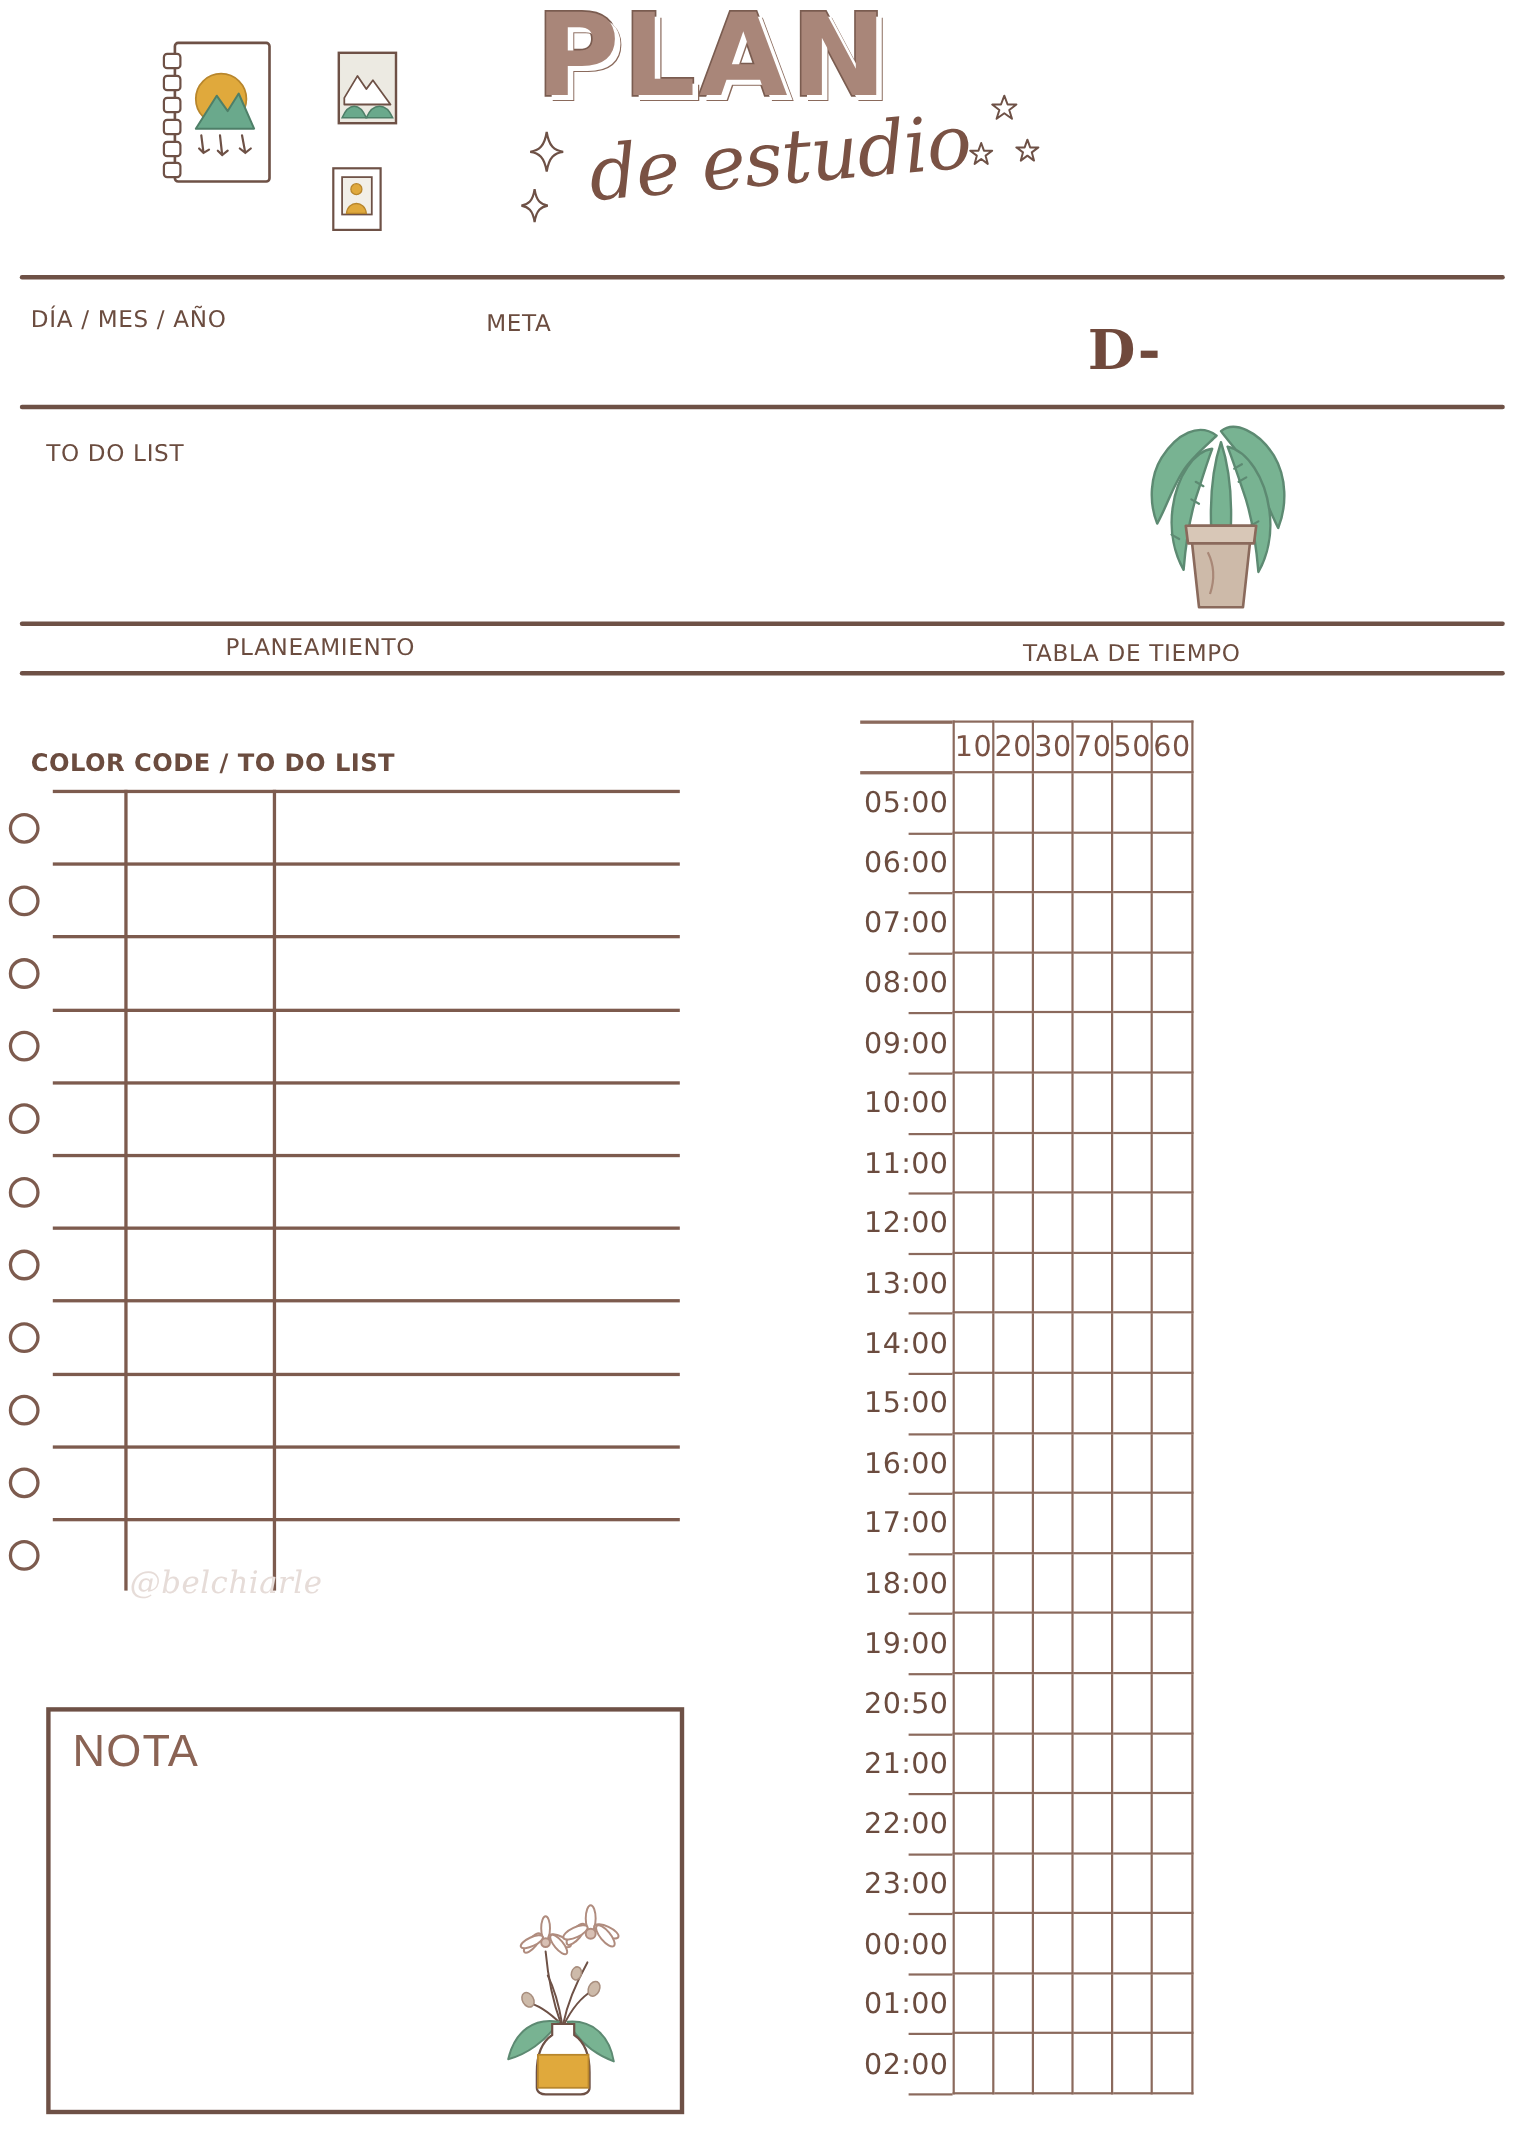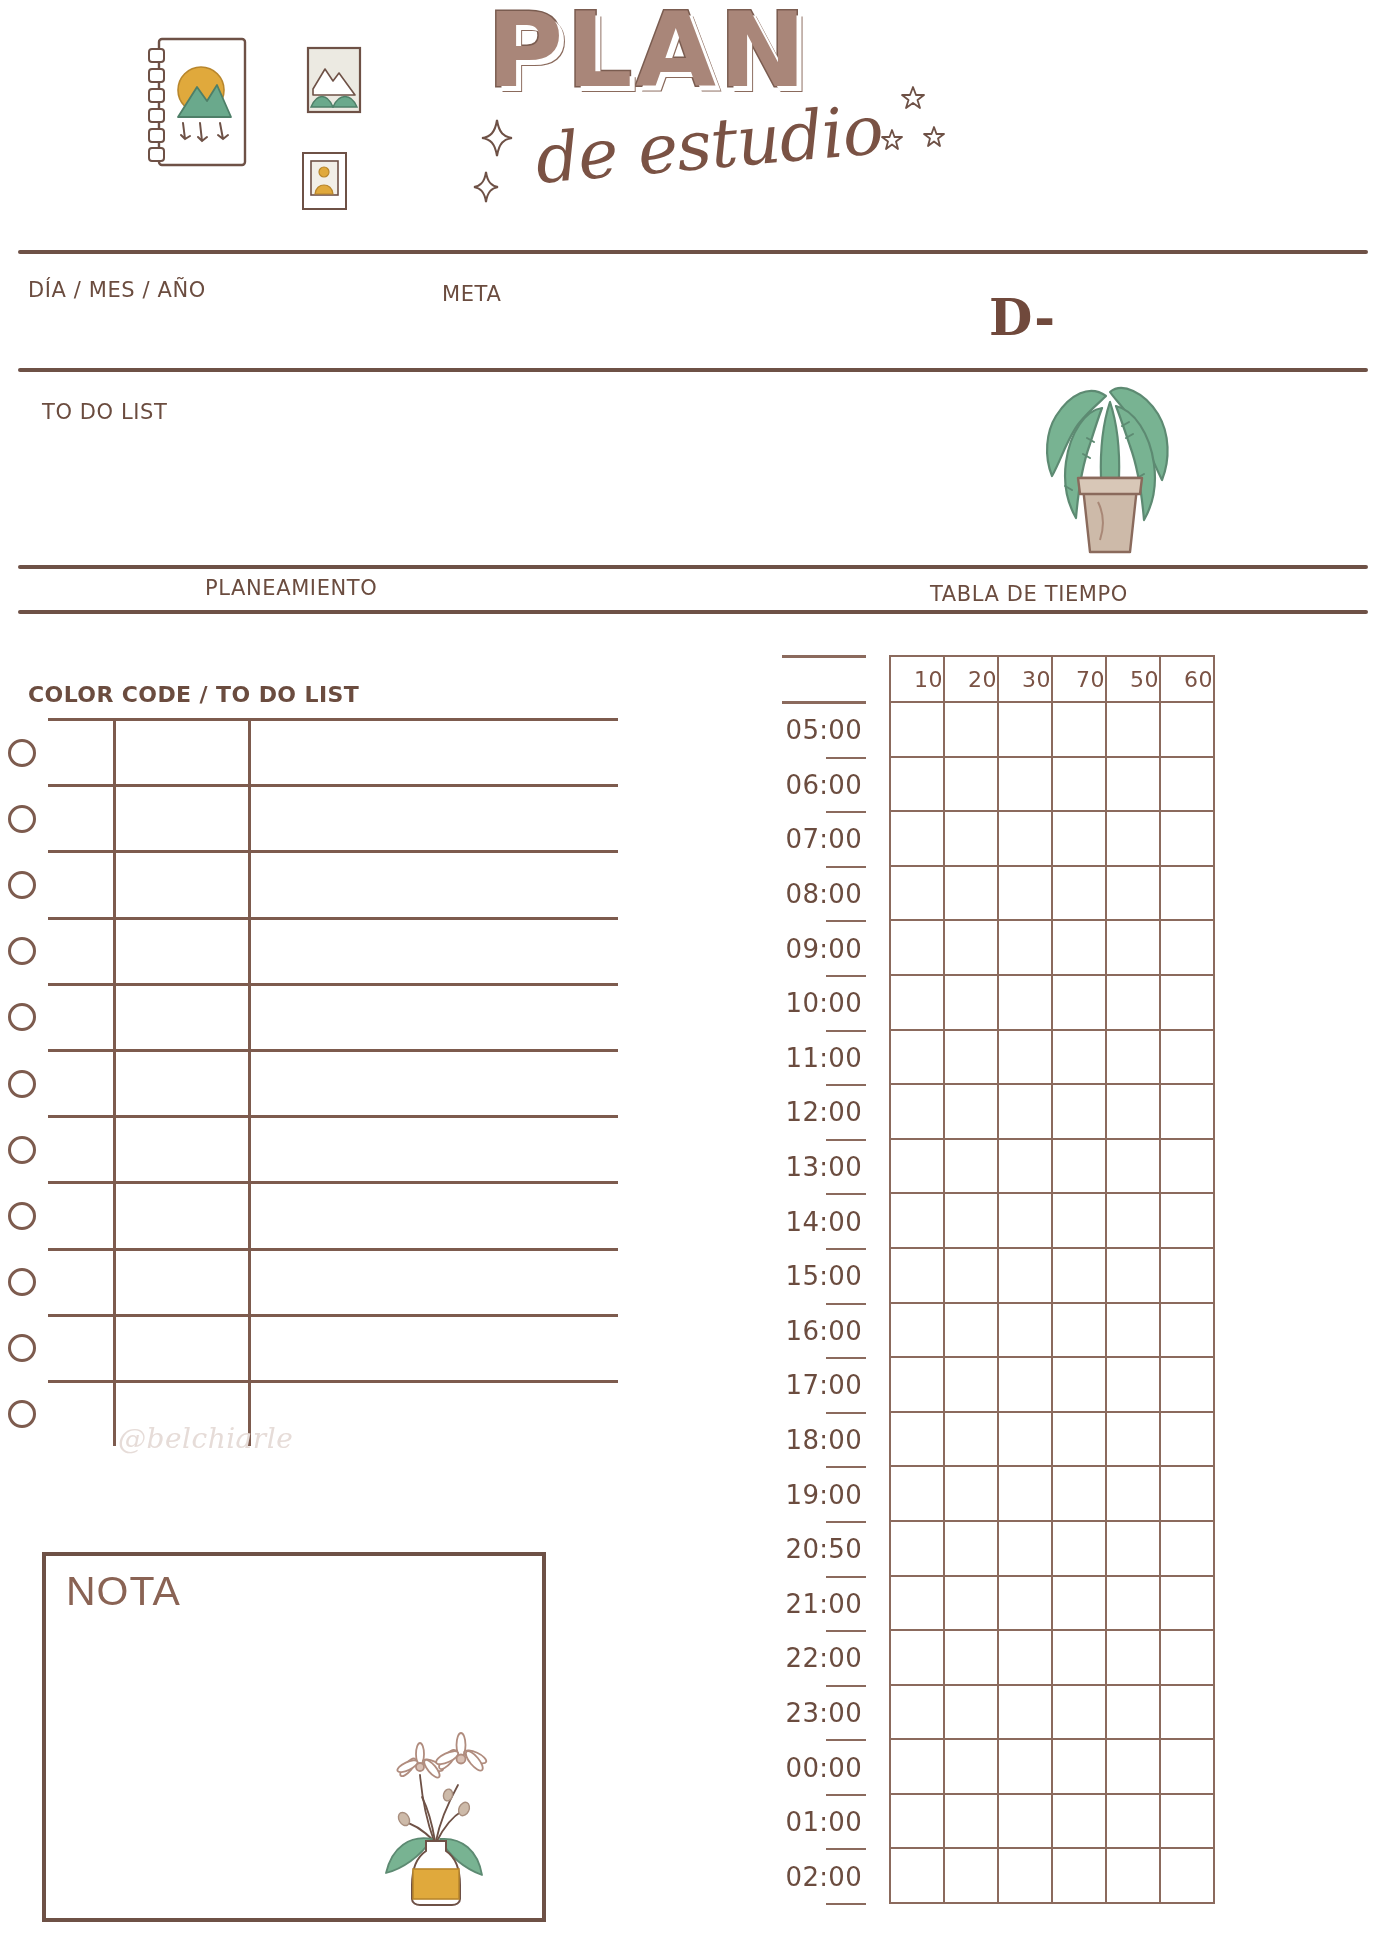--- a/index.html
+++ b/index.html
@@ -149,21 +149,21 @@
     font-style: italic;
     font-size: 28px;
     color: #e6dcd8;
     letter-spacing: 0.5px;
   }
 
   
   .nota-box {
     position: absolute;
     left: 42px; top: 1552px;
-    width: 504px; height: 370px;
+    width: 580px; height: 370px;
     border: 4px solid #6e5146;
     background: #fff;
   }
   .nota-title {
     position: absolute;
     left: 20px; top: 12px;
     font-family: "Liberation Sans", sans-serif;
     font-size: 41px;
     color: #8a6354;
     letter-spacing: 1px;
@@ -184,25 +184,24 @@
     width: 62px;
     height: 54.6px;
     border: 2px solid #8b6a5d;
     padding: 0;
     text-align: center;
   }
   .tt-grid th {
     height: 46px;
     border: 2px solid #8b6a5d;
     font-family: "DejaVu Sans", sans-serif;
-    font-size: 22px;
+    font-size: 26px;
     font-weight: normal;
     color: #7a5244;
     letter-spacing: 0.5px;
-    padding-left: 23px;
   }
   .tt-topline {
     position: absolute;
     left: 0; top: 0;
     width: 84px; height: 3px;
     background: #8b6a5d;
   }
   .tt-headgap {
     position: absolute;
     left: 0; top: 46px;

